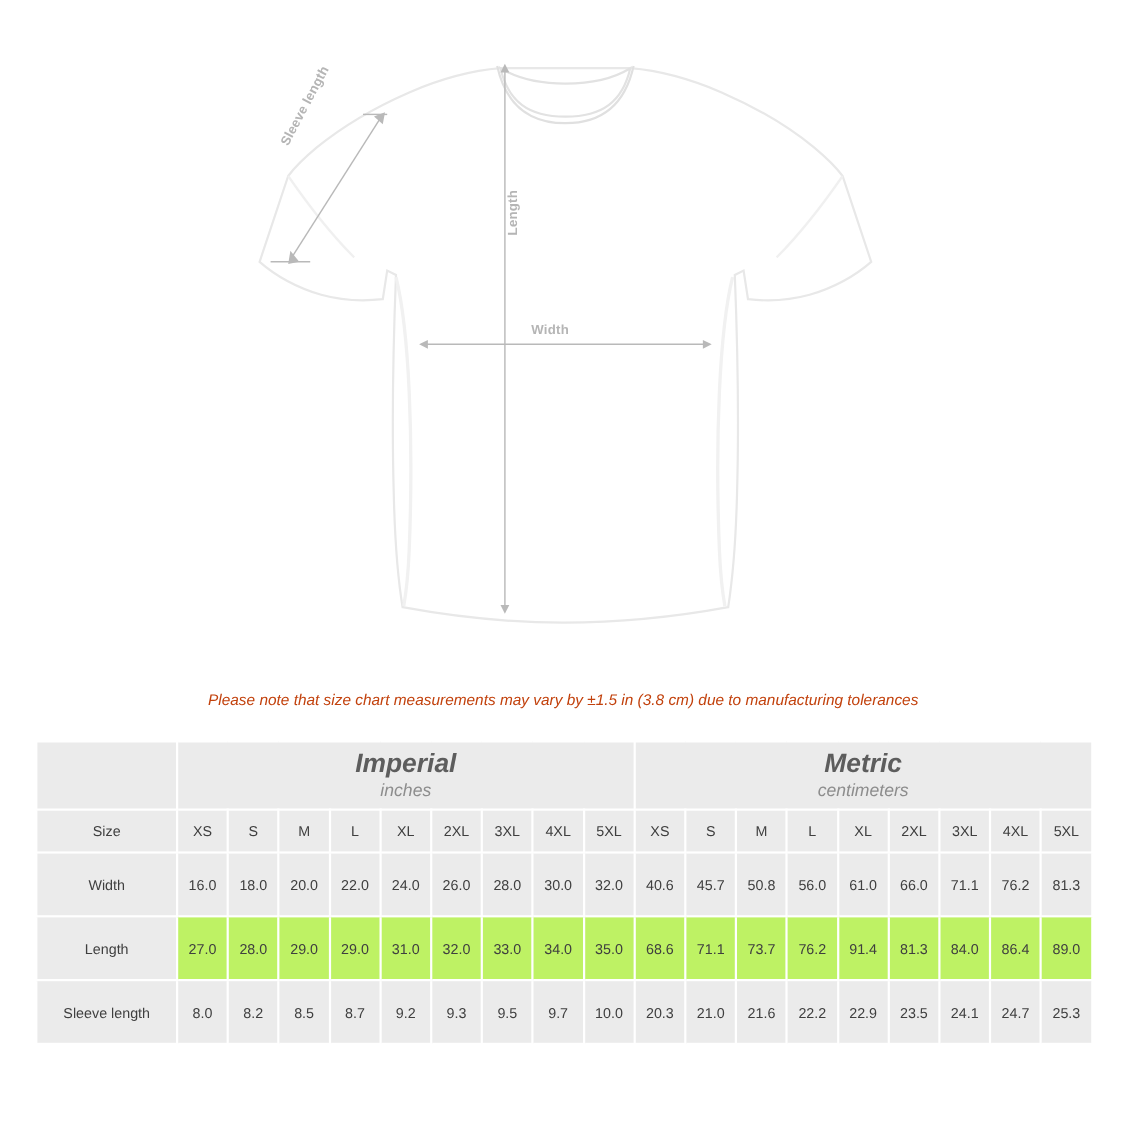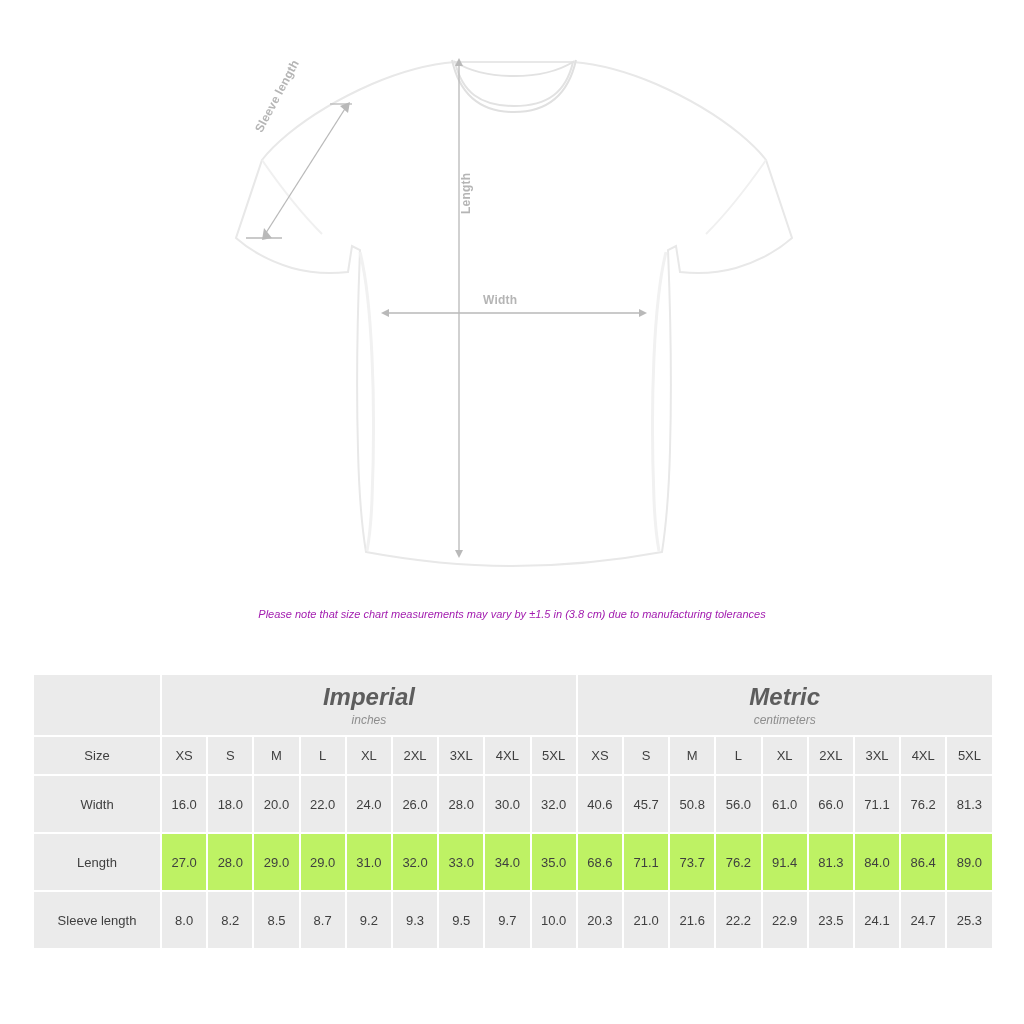--- a/index.html
+++ b/index.html
@@ -63,24 +63,24 @@
     text-align: center;
   }
   #chart-title {
     font-size: 21px;
     font-weight: 700;
     color: #222222;
     margin: 0;
     letter-spacing: .1px;
   }
   #chart-note {
-    margin-top: 8px;
-    font-size: 11px;
+    margin-top: 28px;
+    font-size: 14px;
     font-style: italic;
-    color: #a21caf;
+    color: #c2410c;
   }
 
   
   #table-wrap {
     position: absolute;
     left: 32px;
     top: 673px;
     width: 960px;
   }
   table.size-table {
@@ -105,21 +105,21 @@
     color: #616161;
   }
   .sys-name {
     font-size: 24px;
     font-style: italic;
     font-weight: 700;
     color: #5d5d5d;
     line-height: 1.15;
   }
   .sys-unit {
-    font-size: 12px;
+    font-size: 16px;
     font-style: italic;
     color: #8d8d8d;
     margin-top: 3px;
   }
   .corner-cell { background: #ebebeb; }
 
   
   tr.size-row td { height: 39px; }
   td.row-head {
     background: #ebebeb;

